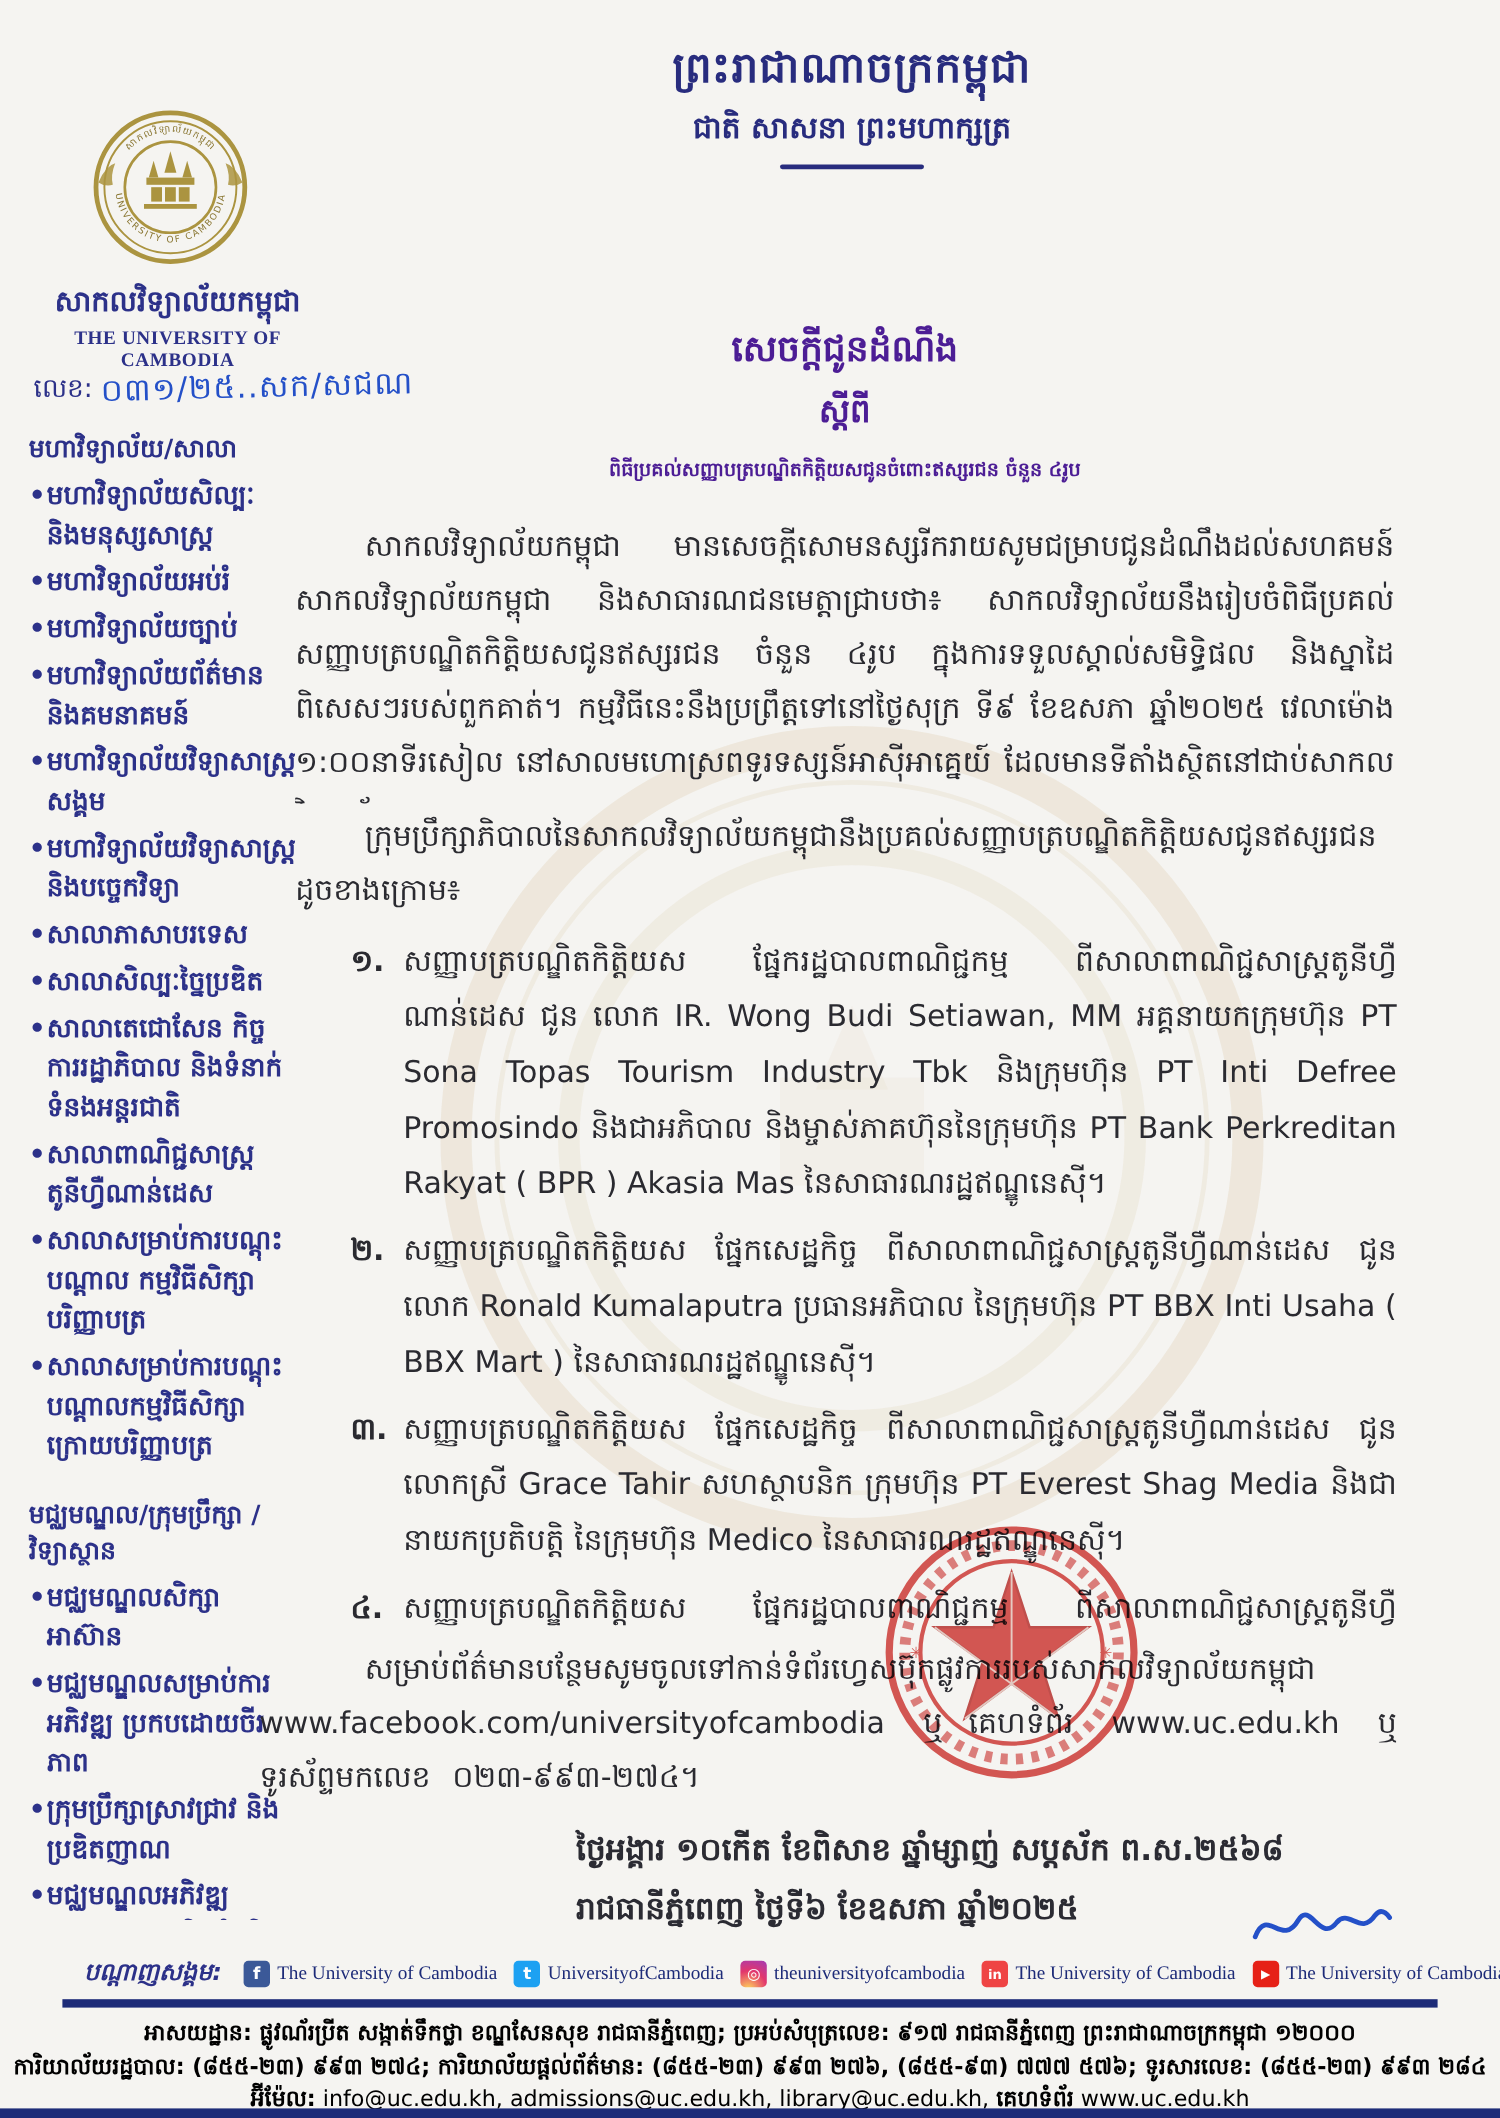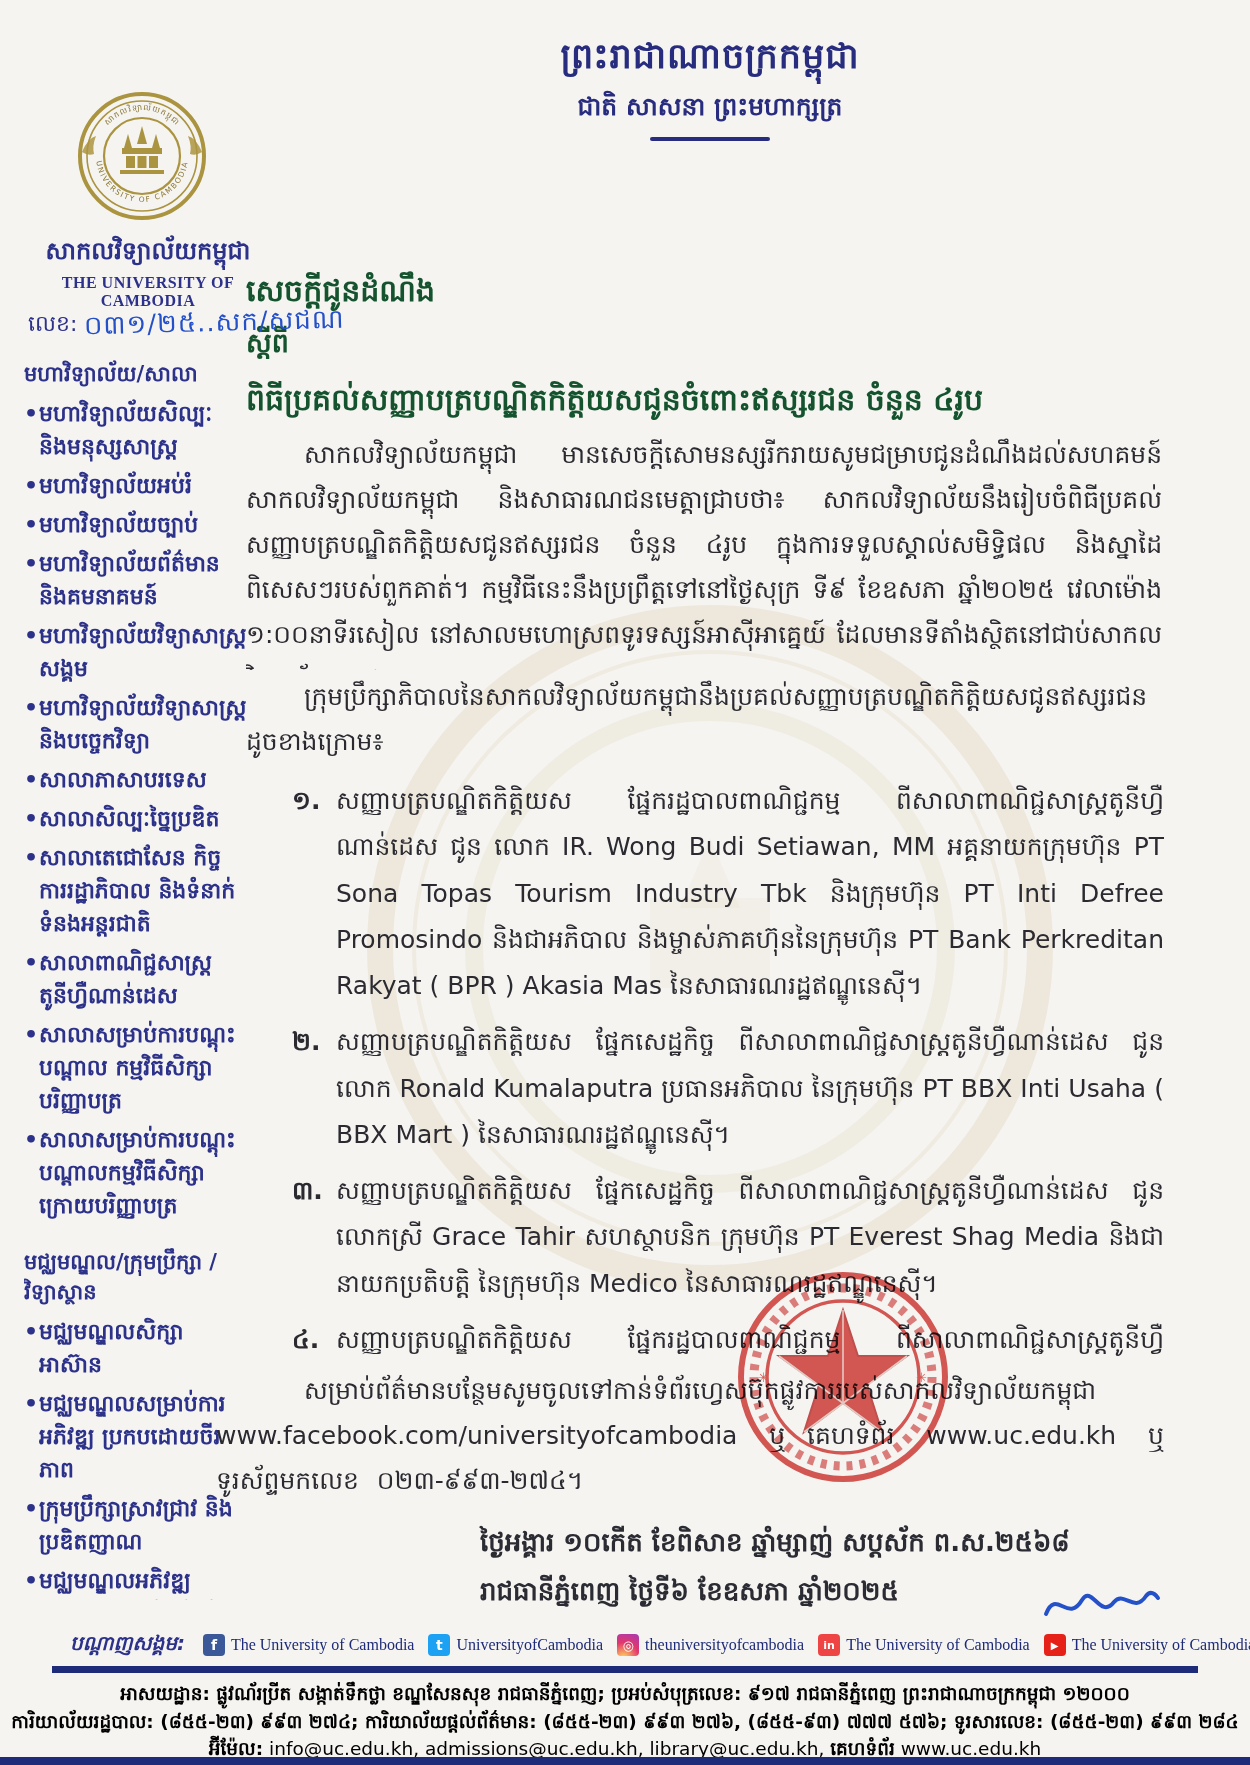--- a/index.html
+++ b/index.html
@@ -22,24 +22,24 @@
   .univname .en{font-family:"Liberation Serif","DejaVu Serif",serif;font-size:16px;font-weight:bold;color:#2c3189;margin-top:3px;letter-spacing:.5px;}
   .refline{top:306px;left:28px;font-size:22px;color:#2c3189;z-index:3;white-space:nowrap;}
   .refline .hand{color:#2450c8;font-size:26px;letter-spacing:1px;display:inline-block;transform:rotate(-1.5deg);}
   
   .sidebar{top:360px;left:24px;width:222px;height:1240px;overflow:hidden;color:#2c3189;z-index:2;}
   .sb-head{font-size:21px;font-weight:bold;line-height:1.4;margin:26px 0 8px;}
   .sb-head:first-child{margin-top:0;}
   .sb-item{font-size:22px;font-weight:bold;line-height:1.5;padding-left:15px;position:relative;margin-bottom:6px;}
   .sb-item::before{content:"•";position:absolute;left:0;top:0;}
   
-  .titles{top:272px;left:246px;width:916px;text-align:left;z-index:2;color:#14532d;}
+  .titles{top:272px;left:246px;width:916px;text-align:center;z-index:2;color:#4c1d95;}
   .titles .a{font-size:30px;font-weight:bold;}
   .titles .b{font-size:27px;font-weight:bold;margin-top:10px;}
-  .titles .c{font-size:30px;font-weight:bold;margin-top:16px;}
+  .titles .c{font-size:16px;font-weight:bold;margin-top:16px;}
   .para{font-size:25px;line-height:1.8;text-align:justify;color:#2a2a30;z-index:2;}
   .p1{top:432px;left:246px;width:916px;height:238px;overflow:hidden;text-indent:58px;}
   .p2{top:674px;left:246px;width:916px;height:98px;overflow:hidden;text-indent:58px;}
   .list{top:778px;left:292px;width:872px;height:588px;overflow:hidden;z-index:2;}
   .li{display:flex;font-size:25px;line-height:1.85;margin-bottom:10px;}
   .li .num{width:44px;flex:none;font-weight:bold;}
   .li .litext{text-align:justify;}
   .closing{top:1368px;left:216px;width:948px;height:152px;overflow:hidden;}
   .closing .seg{margin-right:10px;}
   .closing .indent{display:inline-block;width:88px;}

